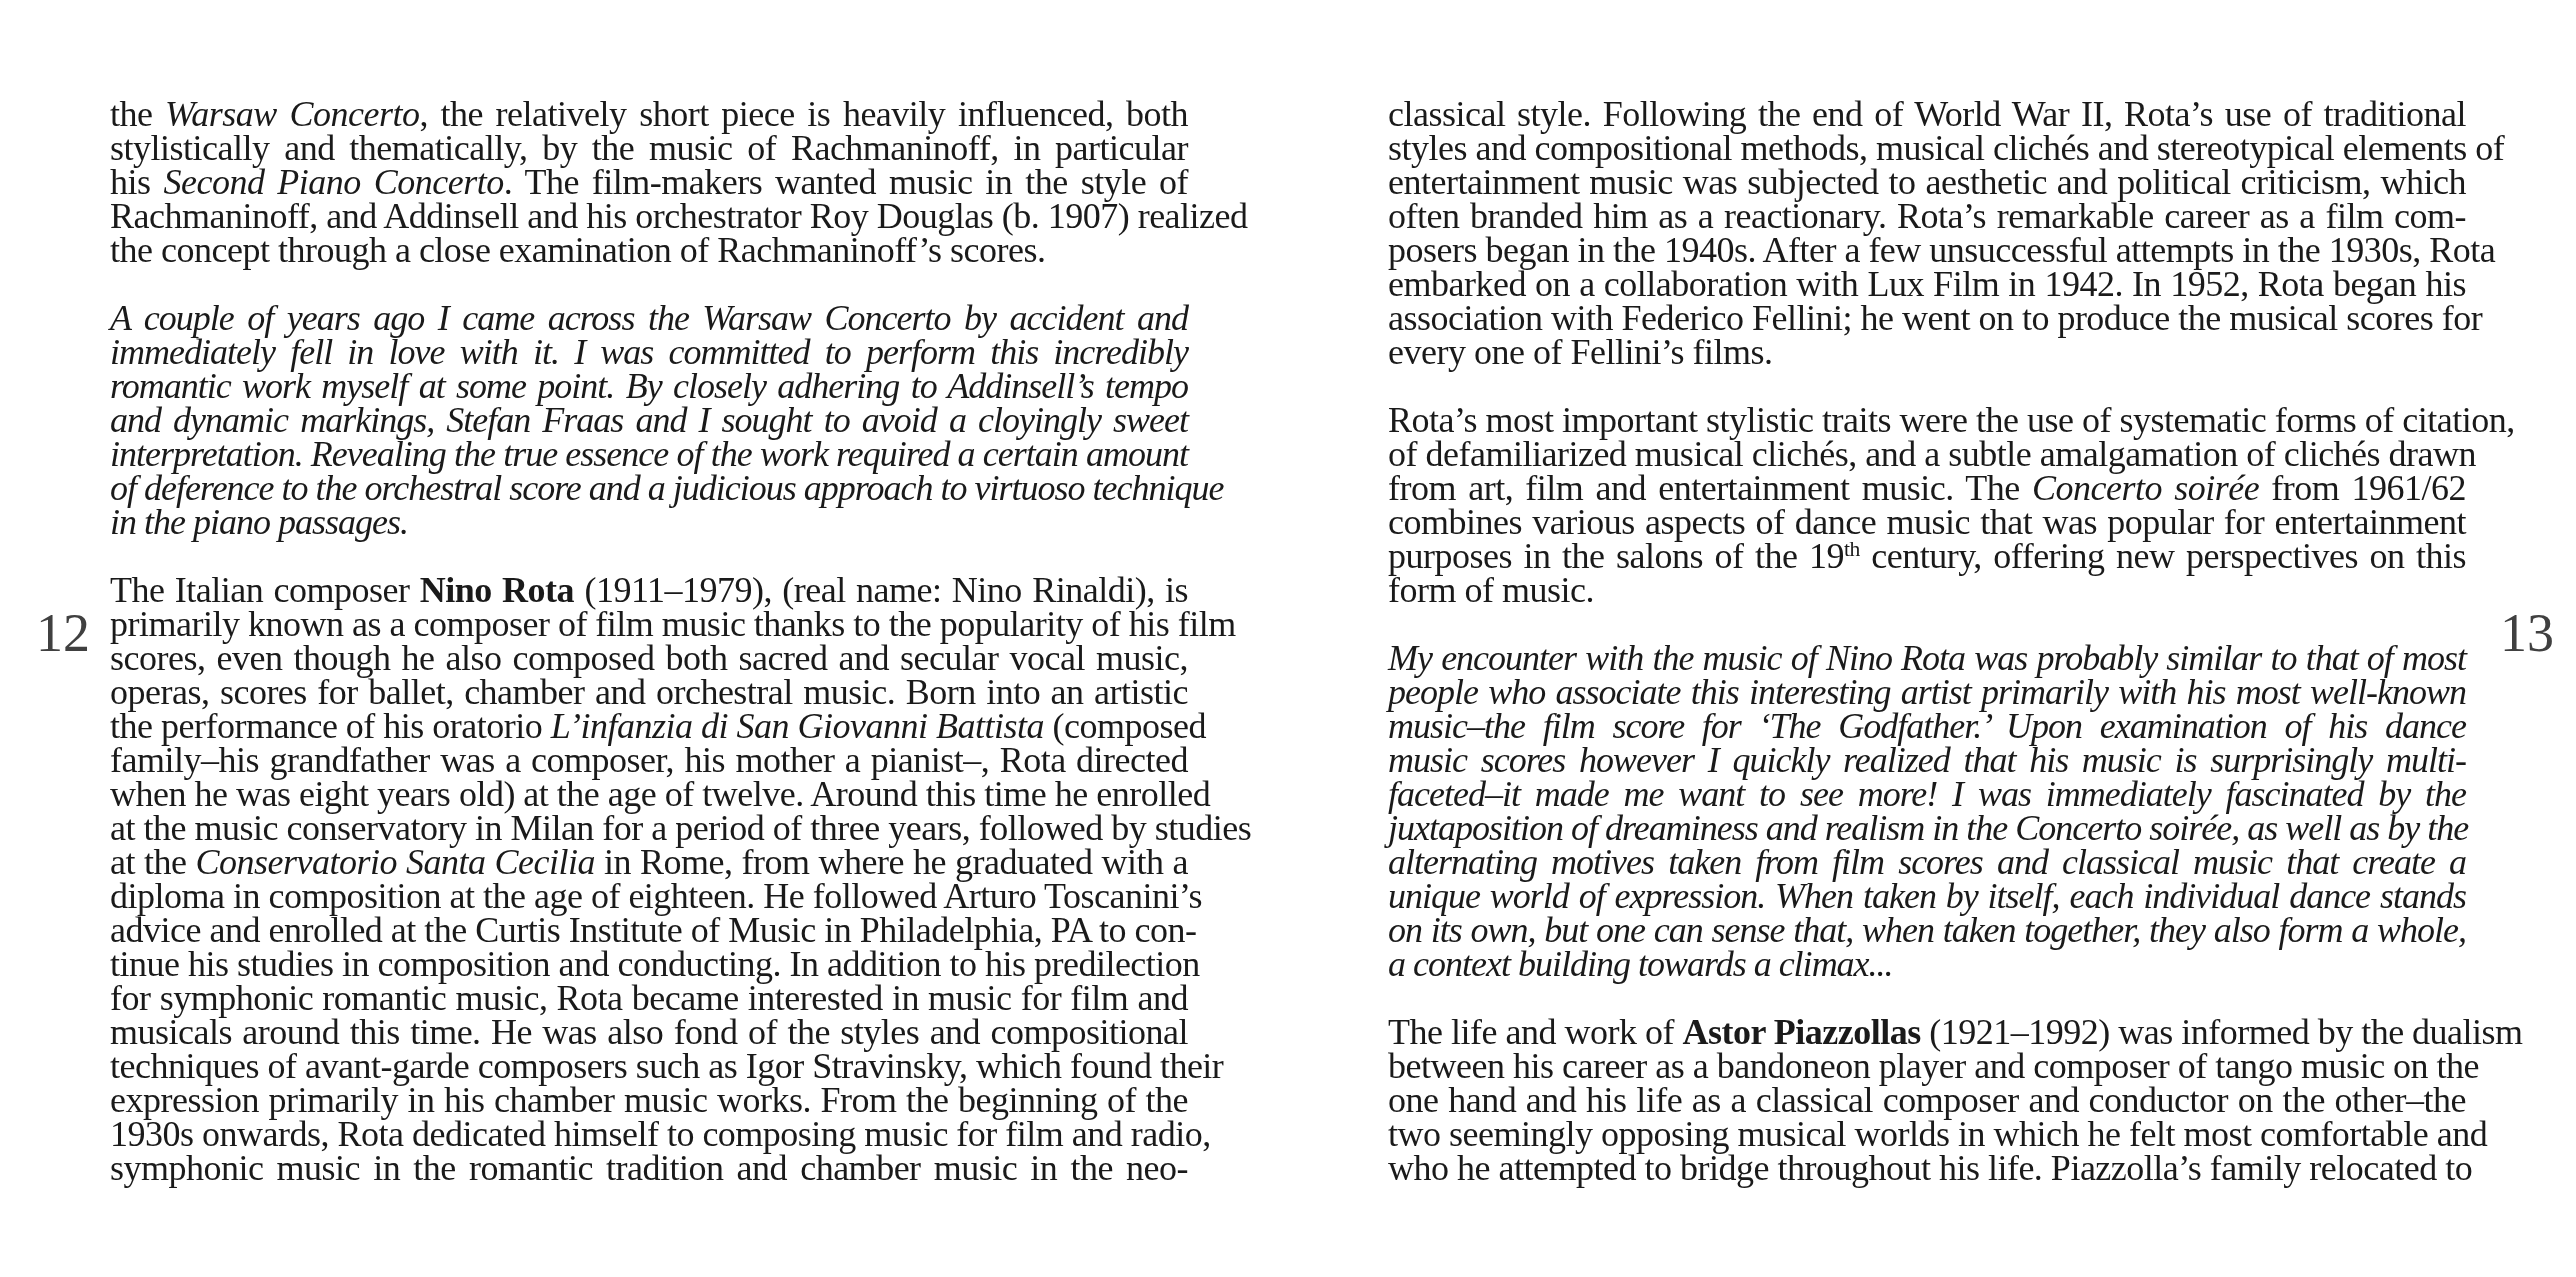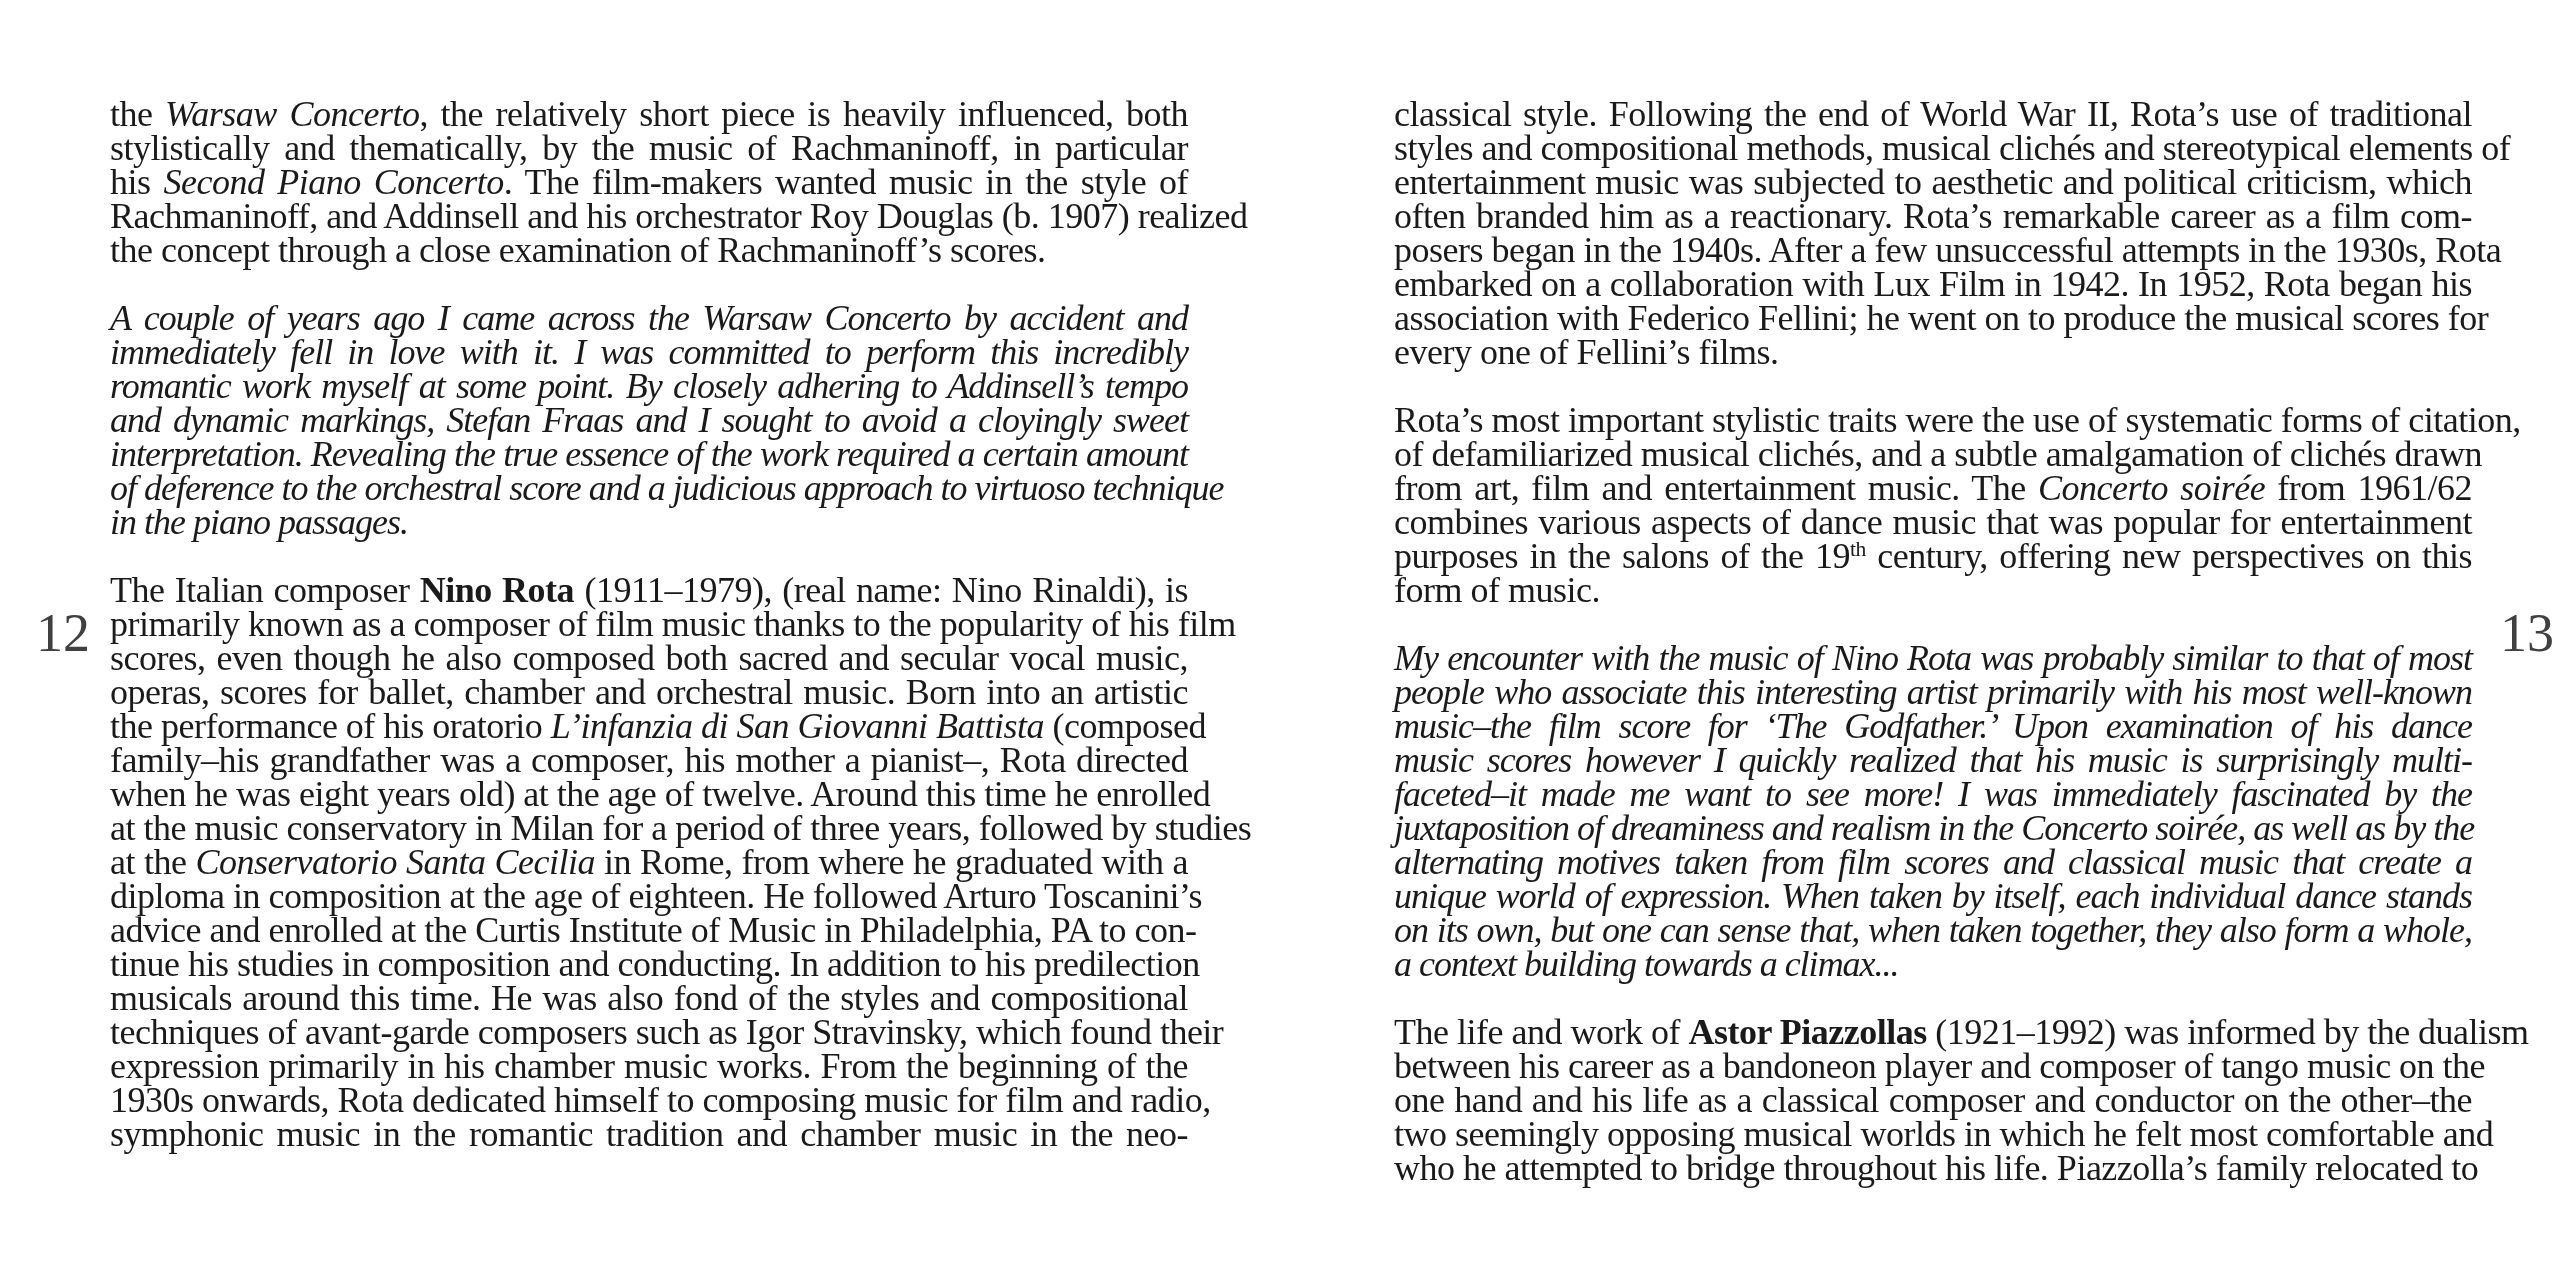--- a/index.html
+++ b/index.html
@@ -3,21 +3,21 @@
 <meta charset="utf-8">
 <style>
   html, body { margin: 0; padding: 0; background: #ffffff; }
   body { width: 2576px; height: 1277px; position: relative; overflow: hidden;
          font-family: "Liberation Serif", "DejaVu Serif", serif; color: #1a1a1a; }
   .page { position: absolute; top: 0; height: 1277px; }
   .page-left { left: 0; width: 1288px; }
   .page-right { left: 1288px; width: 1288px; }
   .column { position: absolute; top: 97px; }
   .page-left .column { left: 110px; width: 1078px; }
-  .page-right .column { left: 100px; width: 1078px; margin-left: 6px; }
+  .page-right .column { left: 100px; width: 1078px; }
   .para { margin: 0; }
   .line { display: block; height: 34px; line-height: 34px; font-size: 36px;
           text-align: justify; text-align-last: justify; white-space: nowrap;
           letter-spacing: -0.5px; word-spacing: 0px; }
   .line.last { text-align-last: left; }
   .gap { display: block; height: 34px; }
   .italic .line { font-style: italic; letter-spacing: -1px; }
   .seg-i { font-style: italic; }
   .seg-b { font-weight: bold; }
   .seg-sup { font-size: 0.6em; vertical-align: 0.55em; line-height: 0; }
@@ -56,20 +56,21 @@
         <span class="line"><span>scores, even though he also composed both sacred and secular vocal music,</span></span>
         <span class="line"><span>operas, scores for ballet, chamber and orchestral music. Born into an artistic</span></span>
         <span class="line"><span>the performance of his oratorio </span><span class="seg-i">L’infanzia di San Giovanni Battista</span><span> (composed</span></span>
         <span class="line"><span>family–his grandfather was a composer, his mother a pianist–, Rota directed</span></span>
         <span class="line"><span>when he was eight years old) at the age of twelve. Around this time he enrolled</span></span>
         <span class="line"><span>at the music conservatory in Milan for a period of three years, followed by studies</span></span>
         <span class="line"><span>at the </span><span class="seg-i">Conservatorio Santa Cecilia</span><span> in Rome, from where he graduated with a</span></span>
         <span class="line"><span>diploma in composition at the age of eighteen. He followed Arturo Toscanini’s</span></span>
         <span class="line"><span>advice and enrolled at the Curtis Institute of Music in Philadelphia, PA to con-</span></span>
         <span class="line"><span>tinue his studies in composition and conducting. In addition to his predilection</span></span>
+        <span class="line"><span>for symphonic romantic music, Rota became interested in music for film and</span></span>
         <span class="line"><span>musicals around this time. He was also fond of the styles and compositional</span></span>
         <span class="line"><span>techniques of avant-garde composers such as Igor Stravinsky, which found their</span></span>
         <span class="line"><span>expression primarily in his chamber music works. From the beginning of the</span></span>
         <span class="line"><span>1930s onwards, Rota dedicated himself to composing music for film and radio,</span></span>
         <span class="line"><span>symphonic music in the romantic tradition and chamber music in the neo-</span></span>
       </div>
     </div>
 </div>
 
 <div class="page page-right">

